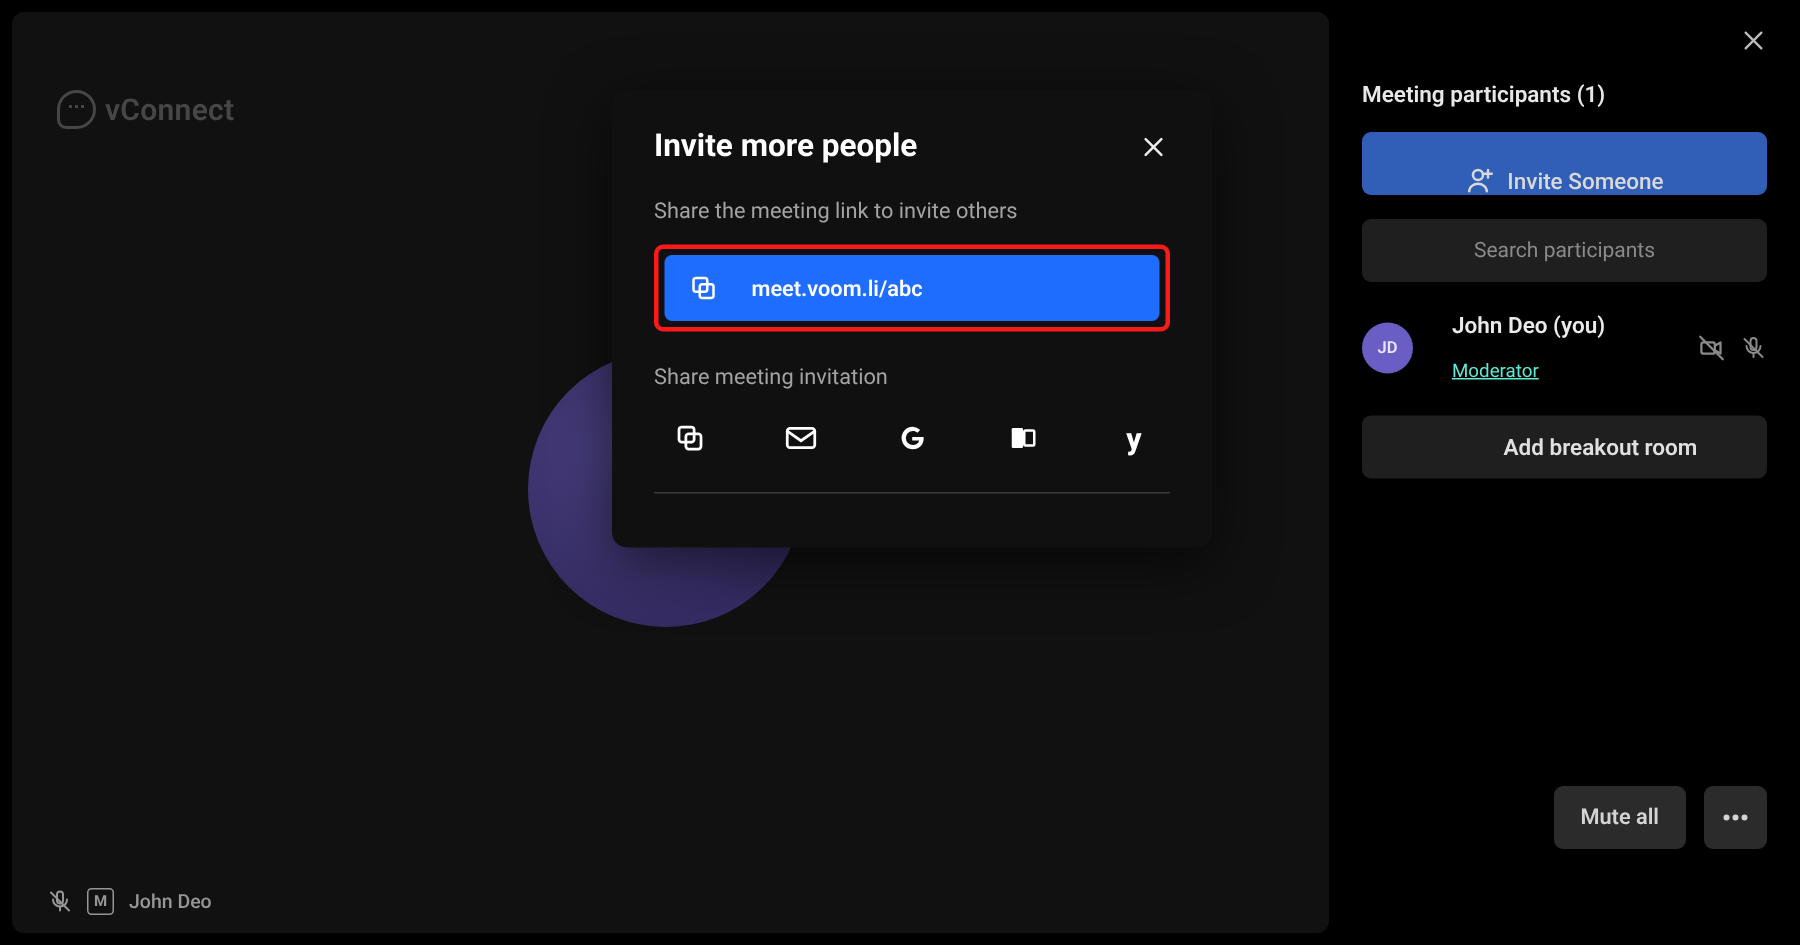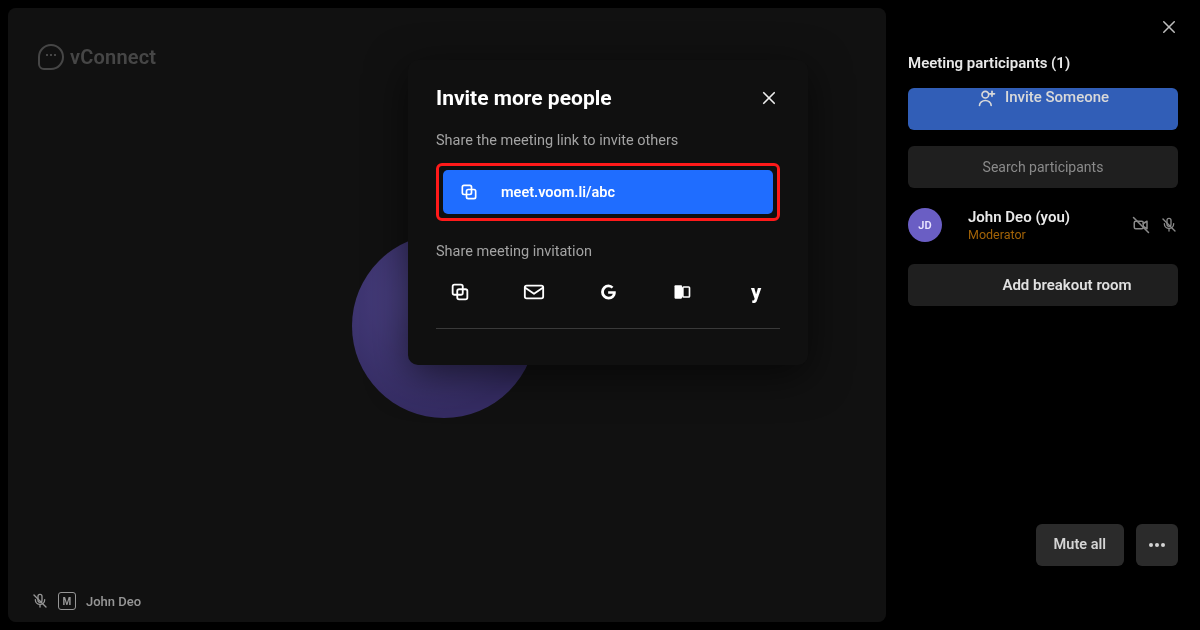--- a/index.html
+++ b/index.html
@@ -2,21 +2,21 @@
 <html><head>
 <meta charset="utf-8">
 <style>
   * { box-sizing: border-box; margin: 0; padding: 0; }
   html, body { width: 1200px; height: 630px; overflow: hidden; font-family: -apple-system, BlinkMacSystemFont, "Segoe UI", Roboto, Helvetica, Arial, sans-serif; background: #000; color: #fff; }
 
   .app { display: flex; width: 1200px; height: 630px; background: #000; }
 
   .main-panel { position: relative; width: 878px; height: 614px; margin: 8px 0 8px 8px; background: #181818; border-radius: 8px; overflow: hidden; }
 
-  .logo { position: absolute; top: 36px; left: 30px; display: flex; align-items: center; gap: 6px; color: #9e9e9e; opacity: 0.55; }
+  .logo { position: absolute; top: 52px; left: 30px; display: flex; align-items: center; gap: 6px; color: #9e9e9e; opacity: 0.55; }
   .logo-mark { width: 26px; height: 26px; border: 2px solid #9e9e9e; border-radius: 50% 50% 50% 6px; position: relative; }
   .logo-mark::after { content: ""; position: absolute; top: 8px; left: 6px; width: 10px; height: 6px; border-top: 2px dotted #9e9e9e; }
   .logo-text { font-size: 20px; font-weight: 600; letter-spacing: 0.2px; }
 
   .avatar-circle { position: absolute; left: 344px; top: 226px; width: 184px; height: 184px; border-radius: 50%; background: radial-gradient(circle at 40% 35%, #6a5db8, #4a3e8a 70%); }
 
   .footer { position: absolute; bottom: 12px; left: 24px; display: flex; align-items: center; gap: 10px; color: #d0d0d0; font-size: 13px; font-weight: 500; }
   .footer .badge { width: 18px; height: 18px; border: 1.5px solid #d0d0d0; border-radius: 3px; display: flex; align-items: center; justify-content: center; font-size: 10px; font-weight: 700; color: #d0d0d0; }
 
   .overlay { position: absolute; inset: 0; background: rgba(0,0,0,0.28); }
@@ -32,29 +32,29 @@
   .copy-link-btn { display: flex; align-items: center; gap: 22px; background: #1f6dff; border-radius: 5px; padding: 12px 16px; color: #fff; font-size: 14.5px; font-weight: 600; cursor: pointer; }
 
   .share-icons { display: flex; justify-content: space-between; align-items: center; padding: 4px 10px 22px 10px; border-bottom: 1px solid #3a3a3a; }
   .share-icon-btn { width: 28px; height: 28px; display: flex; align-items: center; justify-content: center; color: #fff; cursor: pointer; font-weight: 700; }
 
   .side-panel { flex: 1; height: 584px; background: #000; padding: 18px 22px 18px 22px; display: flex; flex-direction: column; }
   .side-close { align-self: flex-end; margin-bottom: 18px; color: #bdbdbd; cursor: pointer; }
 
   .side-title { font-size: 15px; font-weight: 600; color: #e8e8e8; margin-bottom: 16px; }
 
-  .invite-btn { background: #3a6fd8; color: #fff; border-radius: 6px; height: 42px; display: flex; align-items: flex-start; justify-content: center; gap: 8px; font-size: 15px; font-weight: 500; cursor: pointer; margin-bottom: 16px; opacity: 0.85; }
+  .invite-btn { background: #3a6fd8; color: #fff; border-radius: 6px; height: 42px; display: flex; align-items: flex-end; justify-content: center; gap: 8px; font-size: 15px; font-weight: 500; cursor: pointer; margin-bottom: 16px; opacity: 0.85; }
 
   .search-box { background: #1f1f1f; border-radius: 6px; height: 42px; display: flex; align-items: center; justify-content: center; color: #8a8a8a; font-size: 14px; margin-bottom: 20px; }
 
   .participant { display: flex; align-items: center; gap: 26px; margin-bottom: 22px; }
   .p-avatar { width: 34px; height: 34px; border-radius: 50%; background: #6a5ec4; display: flex; align-items: center; justify-content: center; font-size: 11px; font-weight: 600; color: #e9e4ff; }
   .p-info { flex: 1; }
   .p-name { font-size: 15px; font-weight: 600; color: #eaeaea; }
-  .p-role { font-size: 12.5px; color: #a16207; margin-top: 1px; }
+  .p-role { font-size: 12.5px; color: #5eead4; margin-top: 14px; text-decoration: underline; }
   .p-icons { display: flex; gap: 10px; color: #8a8a8a; }
   .p-icons span { width: 18px; height: 18px; display:flex; align-items:center; justify-content:center; }
 
   .breakout-btn { background: #1f1f1f; color: #e0e0e0; border-radius: 6px; height: 42px; display: flex; align-items: center; justify-content: center; font-size: 15px; font-weight: 600; cursor: pointer; padding-left: 48px; }
 
   .side-footer { margin-top: auto; display: flex; gap: 12px; justify-content: flex-end; }
   .mute-btn { background: #2b2b2b; color: #d4d4d4; border-radius: 6px; padding: 12px 18px; font-size: 14.5px; font-weight: 600; cursor: pointer; }
   .more-btn { background: #2b2b2b; color: #d4d4d4; border-radius: 6px; width: 42px; height: 42px; display: flex; align-items: center; justify-content: center; cursor: pointer; }
 
   svg { display: block; }

